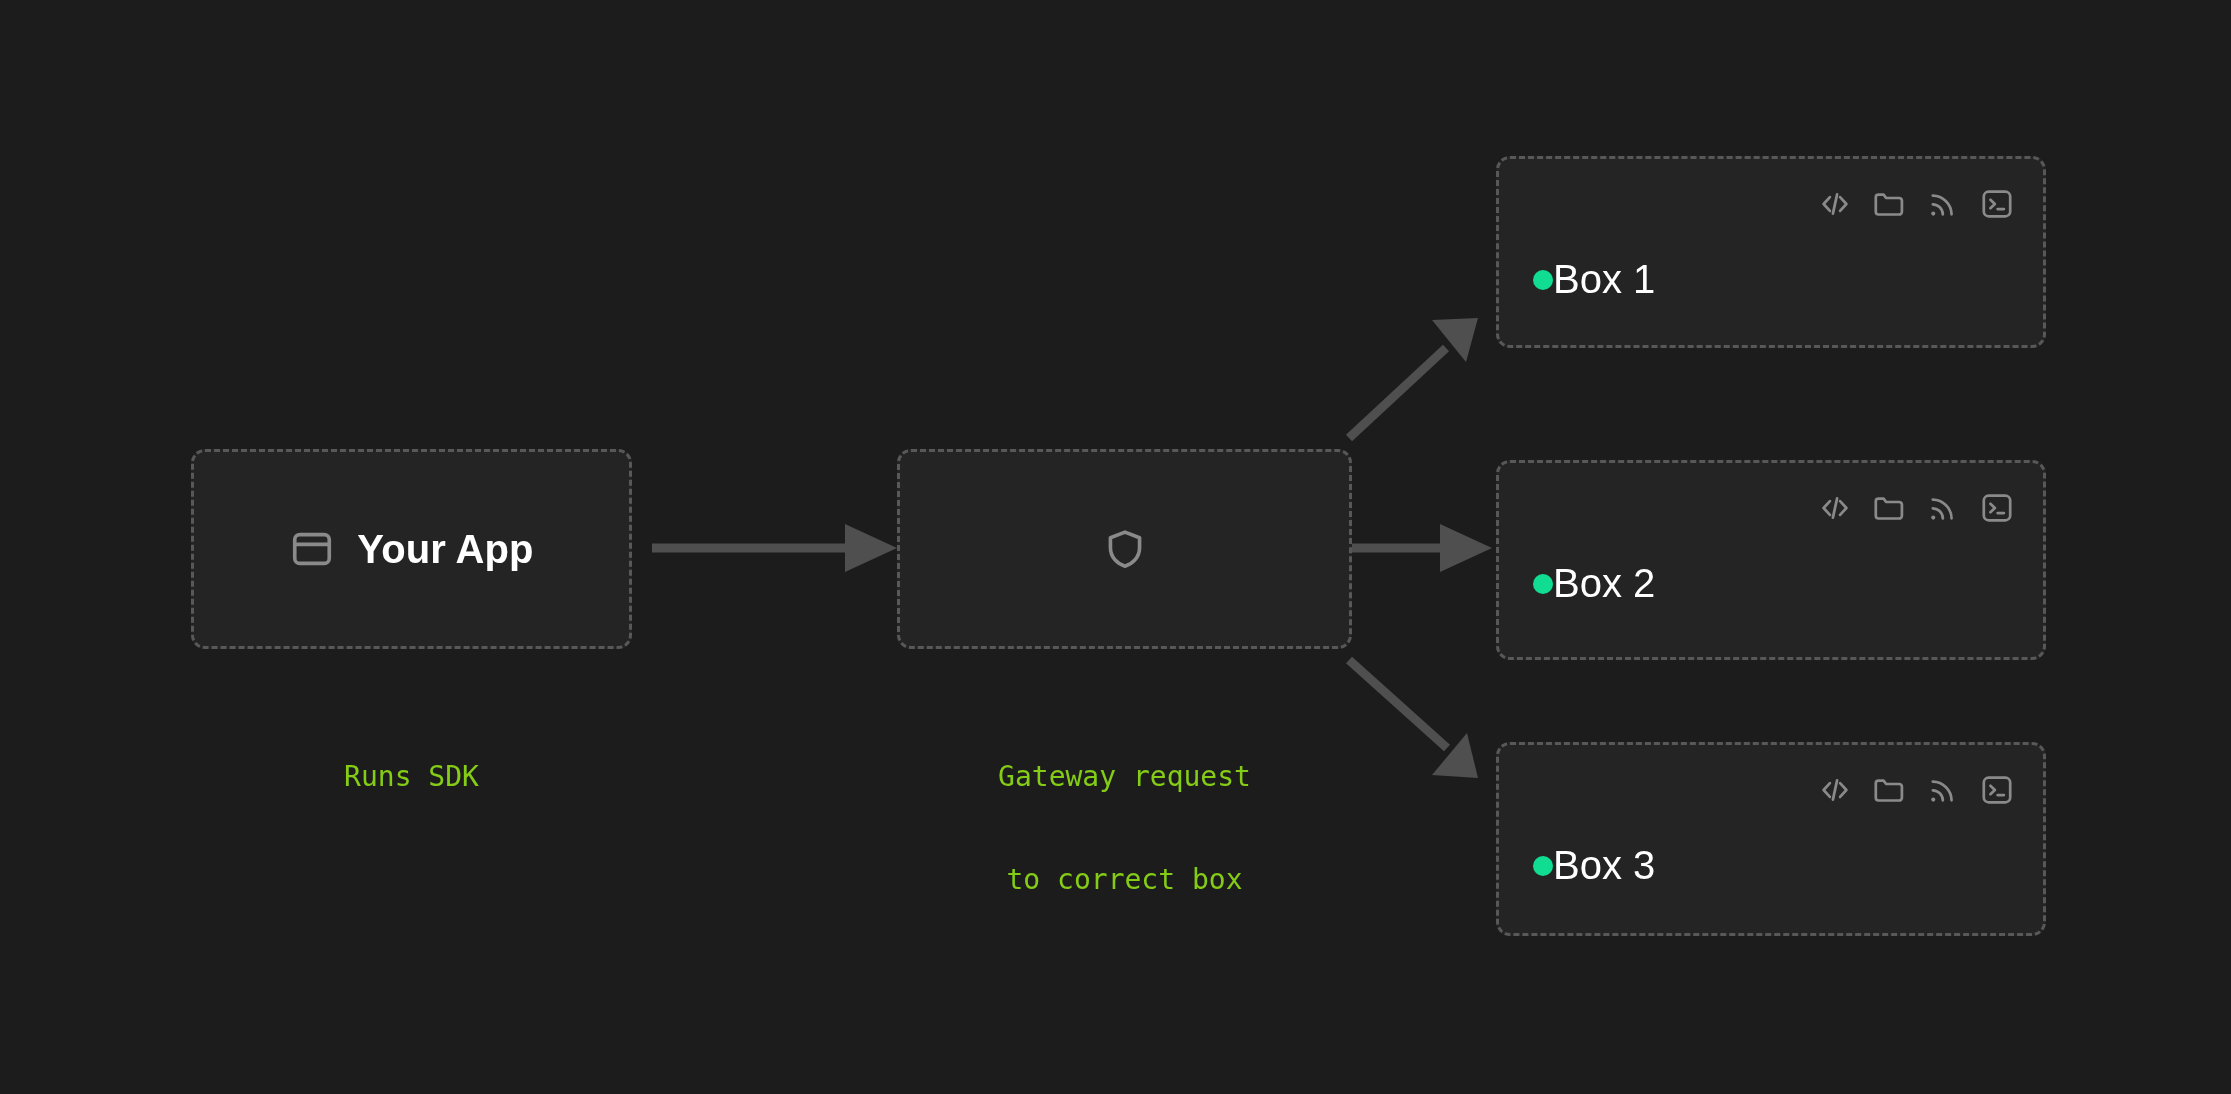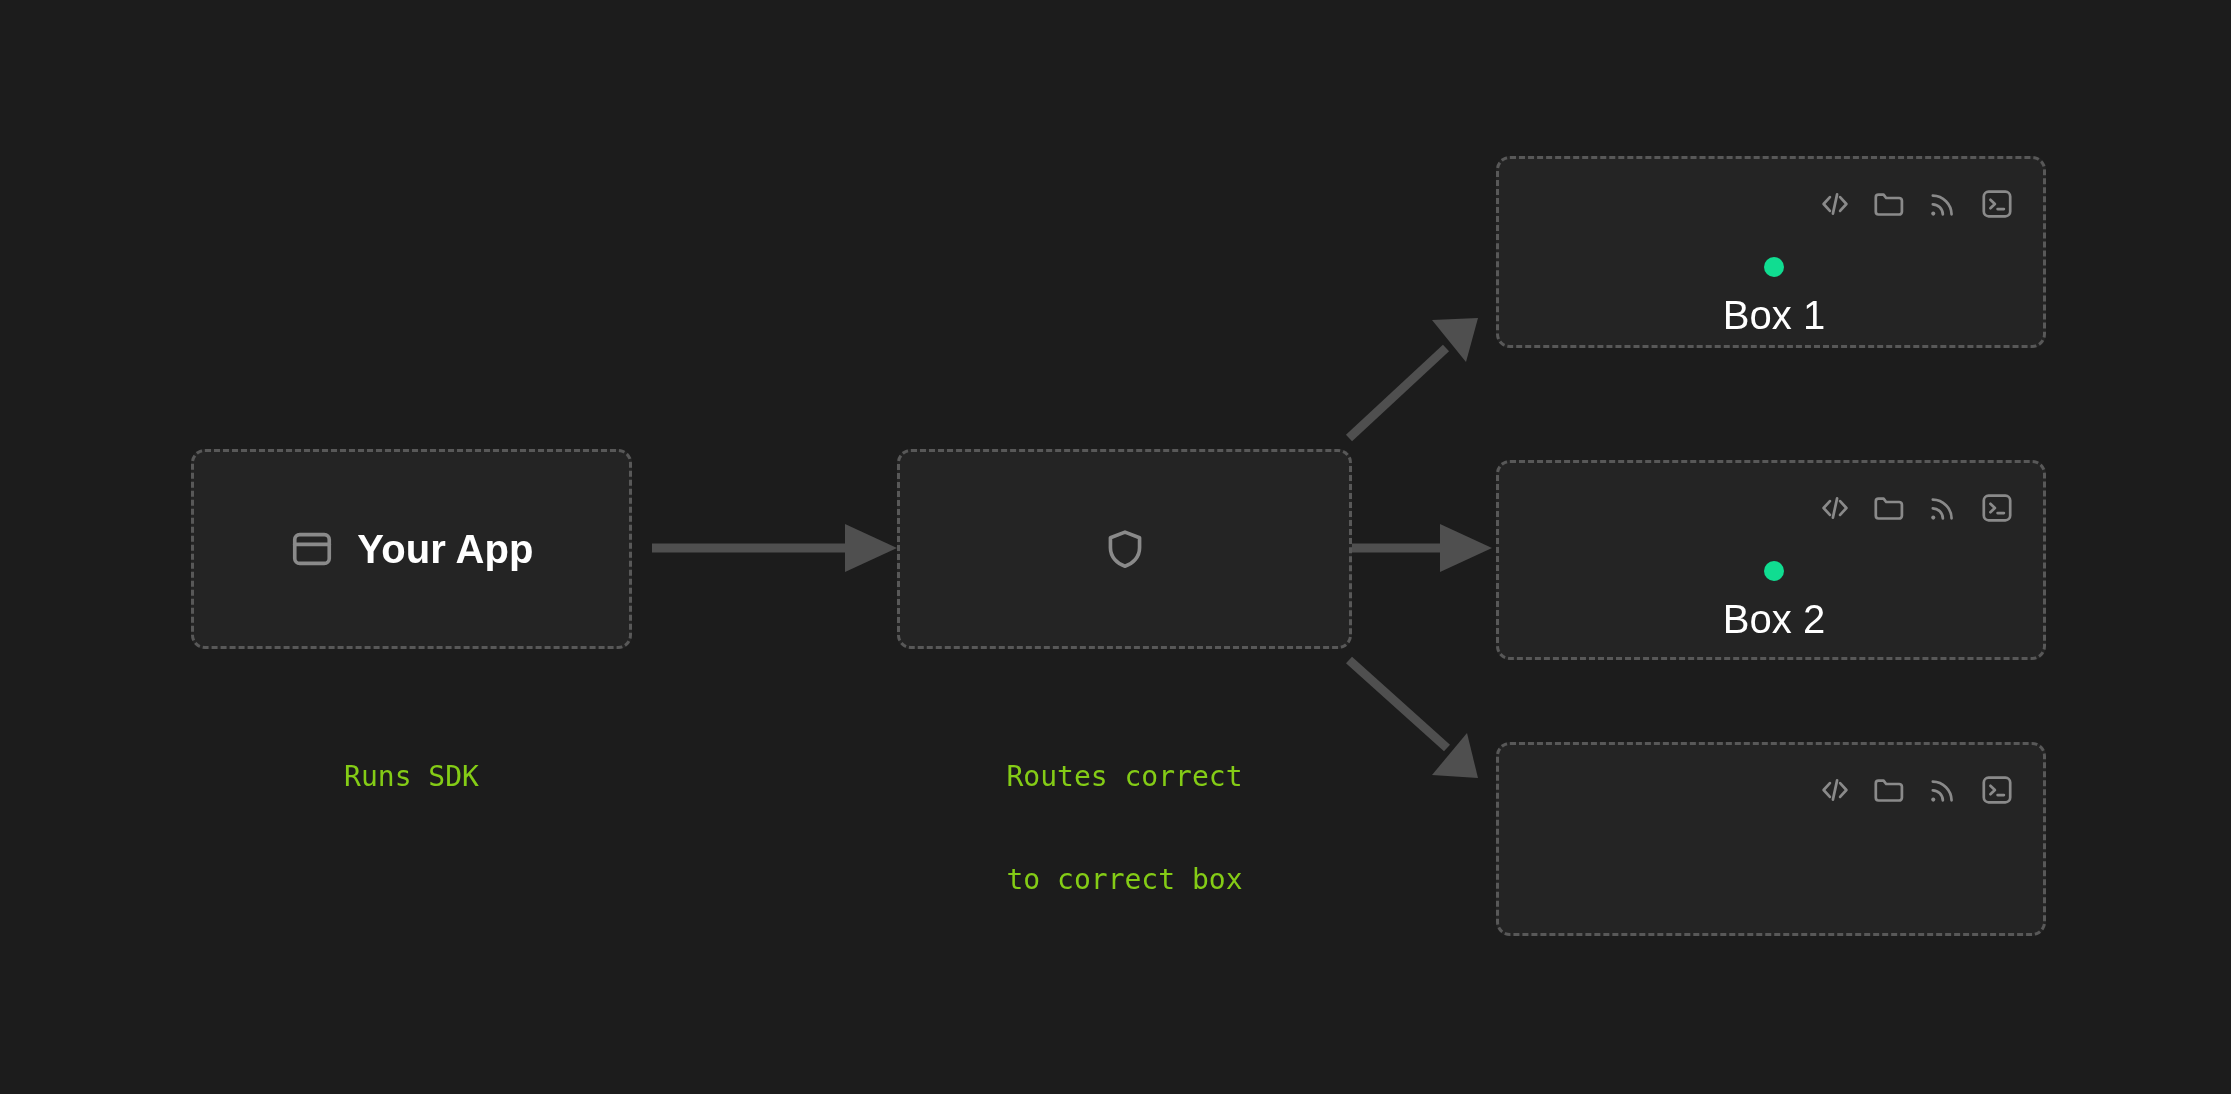--- a/index.html
+++ b/index.html
@@ -72,24 +72,23 @@
     display: flex;
     justify-content: flex-end;
     align-items: center;
     gap: 18px;
     height: 38px;
   }
   .card-icons .ci { display: block; line-height: 0; }
   .card-title-row {
     display: flex;
     align-items: center;
-    gap: 16px;
+    gap: 0;
     margin-top: 34px;
     padding-left: 6px;
-    flex-direction: column;
   }
   .status-dot {
     width: 20px;
     height: 20px;
     border-radius: 50%;
     background: #10dd91;
     flex: 0 0 auto;
   }
   .card-title {
     font-size: 40px;
@@ -151,21 +150,21 @@
 
   <div class="node node-main" style="left:897px; top:449px; width:455px; height:200px;">
     <span class="node-icon">
       <svg width="46" height="46" viewBox="0 0 24 24" fill="none" stroke="#8a8a8a" stroke-width="1.9" stroke-linecap="round" stroke-linejoin="round">
         <path d="M12 3.2 L19.6 6.1 V11.4 C19.6 16.1 16.3 19.6 12 21 C7.7 19.6 4.4 16.1 4.4 11.4 V6.1 Z"></path>
       </svg>
     </span>
   </div>
 
   <div class="caption" style="left:897px; top:692px; width:455px;">
-    <div>Routes correct</div>
+    <div>Gateway request</div>
     <div>to correct box</div>
   </div>
 
   <div class="card" style="left:1496px; top:156px; width:550px; height:192px;">
     <div class="card-icons">
       <span class="ci">
         <svg width="36" height="36" viewBox="0 0 24 24" fill="none" stroke="#8a8a8a" stroke-width="1.8" stroke-linecap="round" stroke-linejoin="round">
           <polyline points="8.6,7.4 4.4,12 8.6,16.6"></polyline>
           <polyline points="15.4,7.4 19.6,12 15.4,16.6"></polyline>
           <line x1="13.4" y1="5.6" x2="10.6" y2="18.4"></line>
@@ -254,15 +253,19 @@
         </svg>
       </span>
       <span class="ci">
         <svg width="36" height="36" viewBox="0 0 24 24" fill="none" stroke="#8a8a8a" stroke-width="1.8" stroke-linecap="round" stroke-linejoin="round">
           <rect x="3.2" y="3.8" width="17.6" height="16.4" rx="3.2"></rect>
           <polyline points="7.6,9.2 10.6,12 7.6,14.8"></polyline>
           <line x1="12.4" y1="15.4" x2="16.6" y2="15.4"></line>
         </svg>
       </span>
     </div>
+    <div class="card-title-row">
+      <span class="status-dot"></span>
+      <span class="card-title">Box 3</span>
+    </div>
   </div>
 
 </div>
 
 </body></html>

